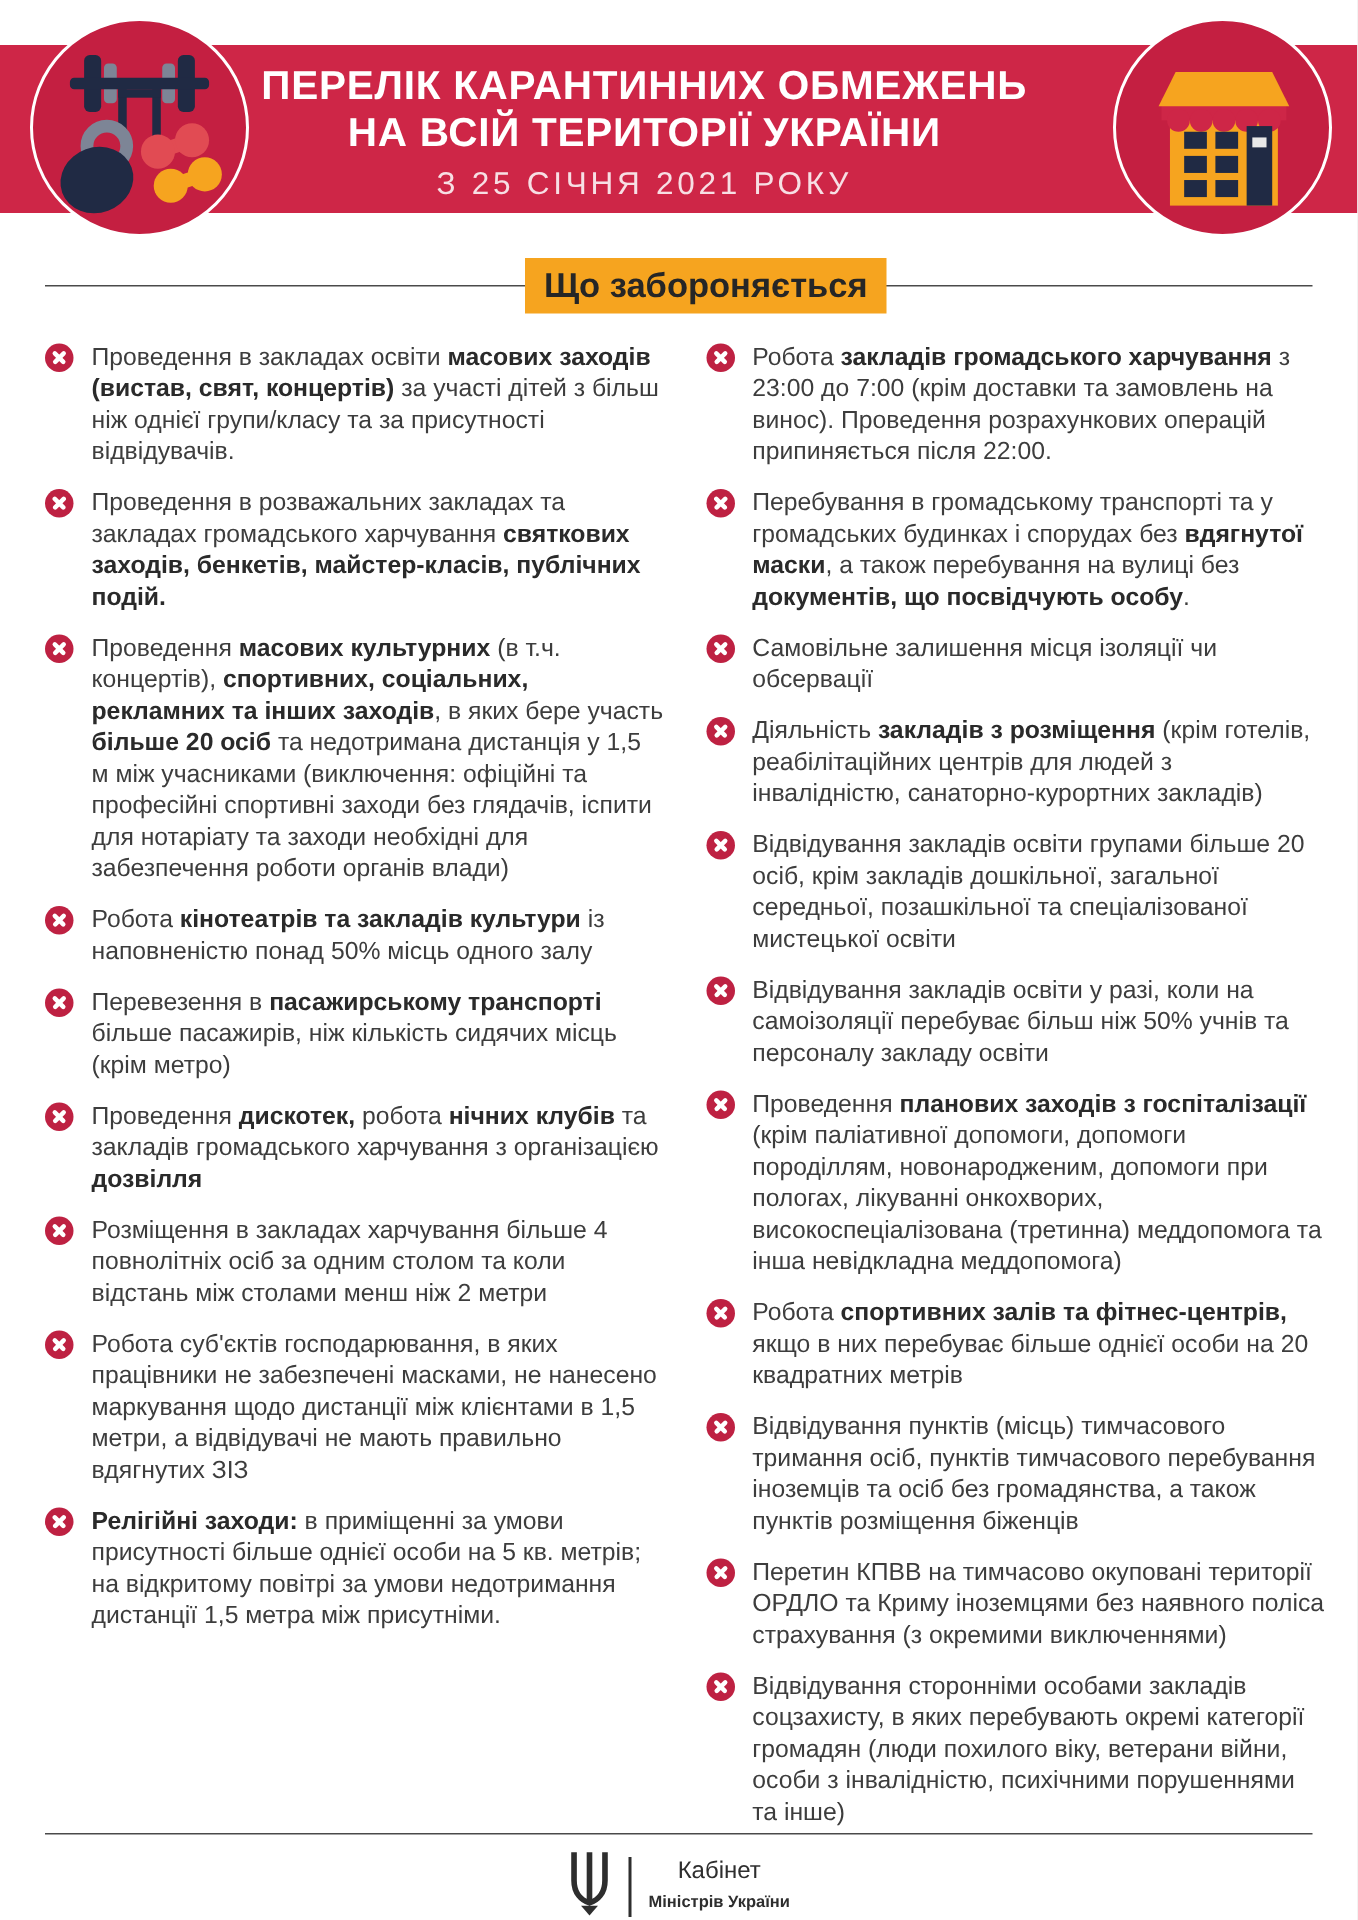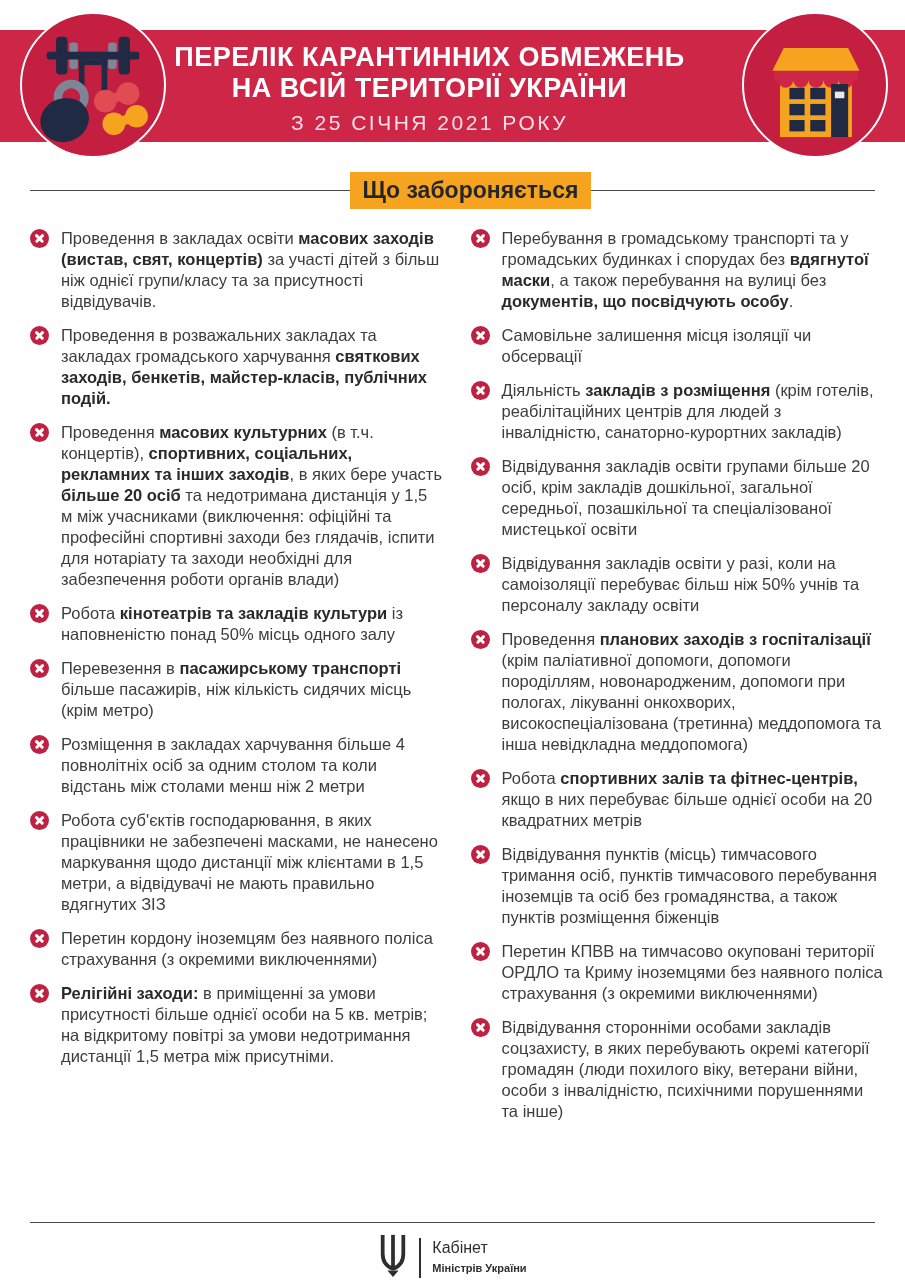--- a/index.html
+++ b/index.html
@@ -39,21 +39,21 @@
     content:"";position:absolute;left:4px;top:8px;width:11px;height:2.6px;border-radius:2px;background:#fff;
   }
   .xmark::before{transform:rotate(45deg);}
   .xmark::after{transform:rotate(-45deg);}
   .item-text{margin:0;font-size:16.5px;line-height:21px;color:#3d3d3d;}
   .item-text b{color:#2a2a2a;}
   
   .footer-rule{position:absolute;top:1222px;left:30px;width:845px;height:1px;background:#4a4a4a;}
   .gov{position:absolute;top:1233px;left:0;width:905px;display:flex;justify-content:center;align-items:center;gap:11px;}
   .logo-divider{width:2px;height:40px;background:#2e2e2e;}
-  .logo-text{font-size:16px;color:#2e2e2e;line-height:20px;}
+  .logo-text{font-size:16px;color:#2e2e2e;line-height:20px;text-align:center;}
   .logo-line2{font-weight:bold;font-size:11px;}
 </style>
 </head>
 <body>
 
 <div class="page">
 
   <div class="band"></div>
 
   <div class="hcircle circle-left">
@@ -137,36 +137,40 @@
         <div class="item">
           <span class="xmark"></span>
           <p class="item-text"><span>Робота </span><b>кінотеатрів та закладів культури</b><span> із наповненістю понад 50% місць одного залу</span></p>
         </div>
         <div class="item">
           <span class="xmark"></span>
           <p class="item-text"><span>Перевезення в </span><b>пасажирському транспорті</b><span> більше пасажирів, ніж кількість сидячих місць (крім метро)</span></p>
         </div>
         <div class="item">
           <span class="xmark"></span>
+          <p class="item-text"><span>Проведення </span><b>дискотек,</b><span> робота </span><b>нічних клубів</b><span> та закладів громадського харчування з організацією </span><b>дозвілля</b></p>
+        </div>
+        <div class="item">
+          <span class="xmark"></span>
           <p class="item-text"><span>Розміщення в закладах харчування більше 4 повнолітніх осіб за одним столом та коли відстань між столами менш ніж 2 метри</span></p>
         </div>
         <div class="item">
           <span class="xmark"></span>
           <p class="item-text"><span>Робота суб'єктів господарювання, в яких працівники не забезпечені масками, не нанесено маркування щодо дистанції між клієнтами в 1,5 метри, а відвідувачі не мають правильно вдягнутих ЗІЗ</span></p>
-        </div>
-        <div class="item">
-          <span class="xmark"></span>
-          <p class="item-text"><span>Перетин кордону іноземцям без наявного поліса страхування (з окремими виключеннями)</span></p>
         </div>
         <div class="item">
           <span class="xmark"></span>
           <p class="item-text"><b>Релігійні заходи:</b><span> в приміщенні за умови присутності більше однієї особи на 5 кв. метрів; на відкритому повітрі за умови недотримання дистанції 1,5 метра між присутніми.</span></p>
         </div>
       </div>
     <div class="col" id="col-right">
+        <div class="item">
+          <span class="xmark"></span>
+          <p class="item-text"><span>Робота </span><b>закладів громадського харчування</b><span> з 23:00 до 7:00 (крім доставки та замовлень на винос). Проведення розрахункових операцій припиняється після 22:00.</span></p>
+        </div>
         <div class="item">
           <span class="xmark"></span>
           <p class="item-text"><span>Перебування в громадському транспорті та у громадських будинках і спорудах без </span><b>вдягнутої маски</b><span>, а також перебування на вулиці без </span><b>документів, що посвідчують особу</b><span>.</span></p>
         </div>
         <div class="item">
           <span class="xmark"></span>
           <p class="item-text"><span>Самовільне залишення місця ізоляції чи обсервації</span></p>
         </div>
         <div class="item">
           <span class="xmark"></span>

